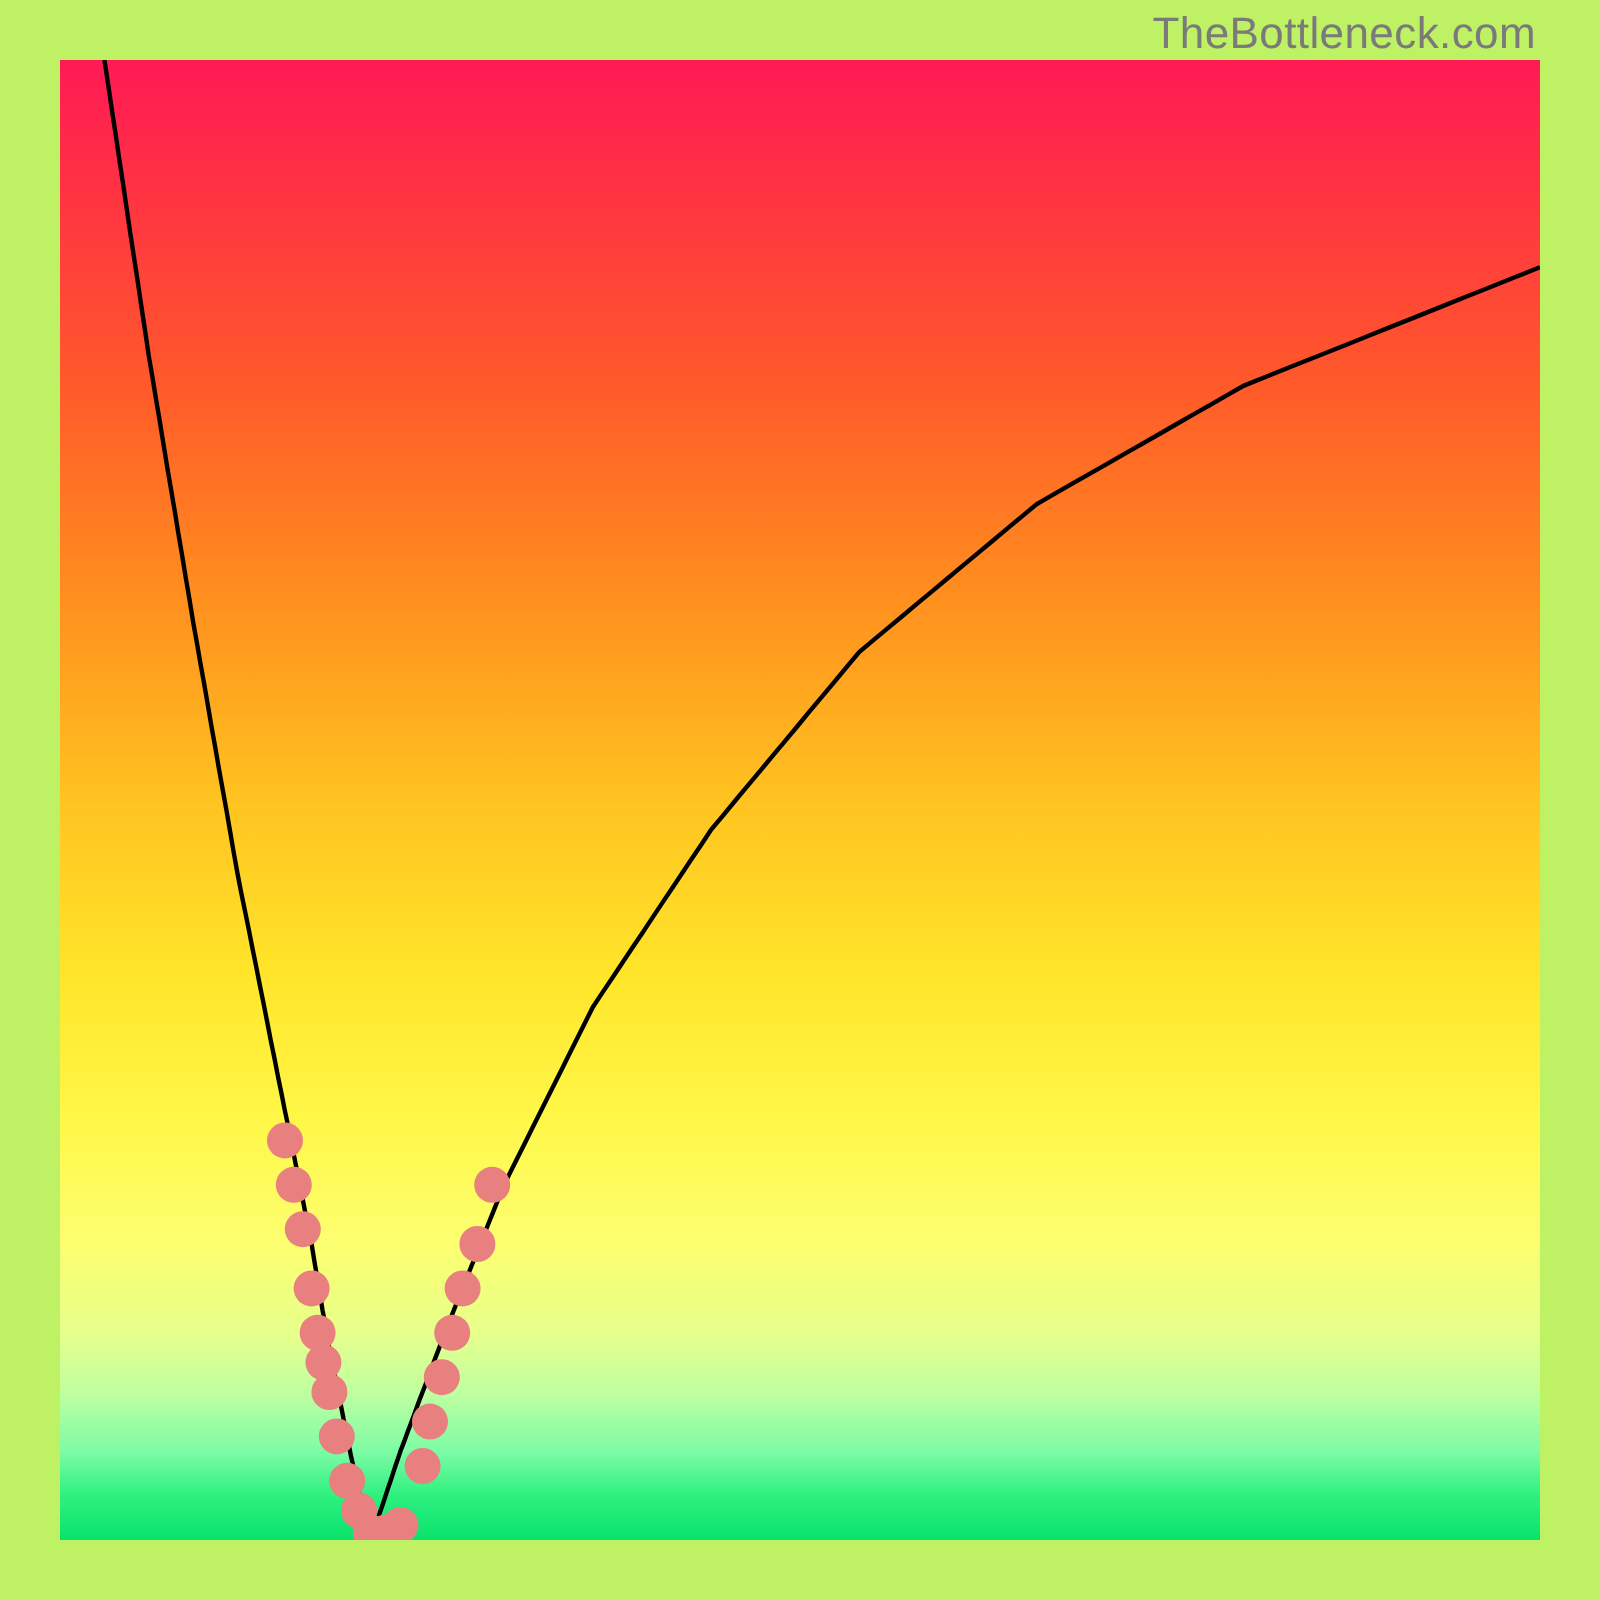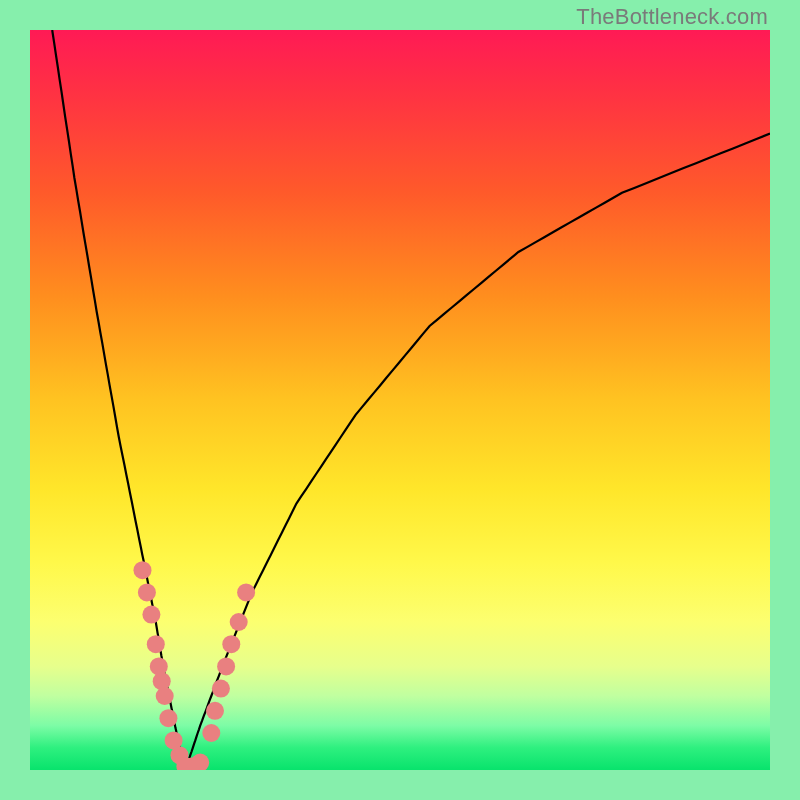--- a/index.html
+++ b/index.html
@@ -10,21 +10,21 @@
     overflow: hidden;
     background: #000;
     font-family: Arial, Helvetica, sans-serif;
   }
   .frame {
     position: absolute;
     top: 0;
     left: 0;
     width: 800px;
     height: 800px;
-    background: #86efac;
+    background: #bef264;
   }
   .plot {
     position: absolute;
     top: 30px;
     left: 30px;
     width: 740px;
     height: 740px;
     overflow: hidden;
   }
   .gradient {

